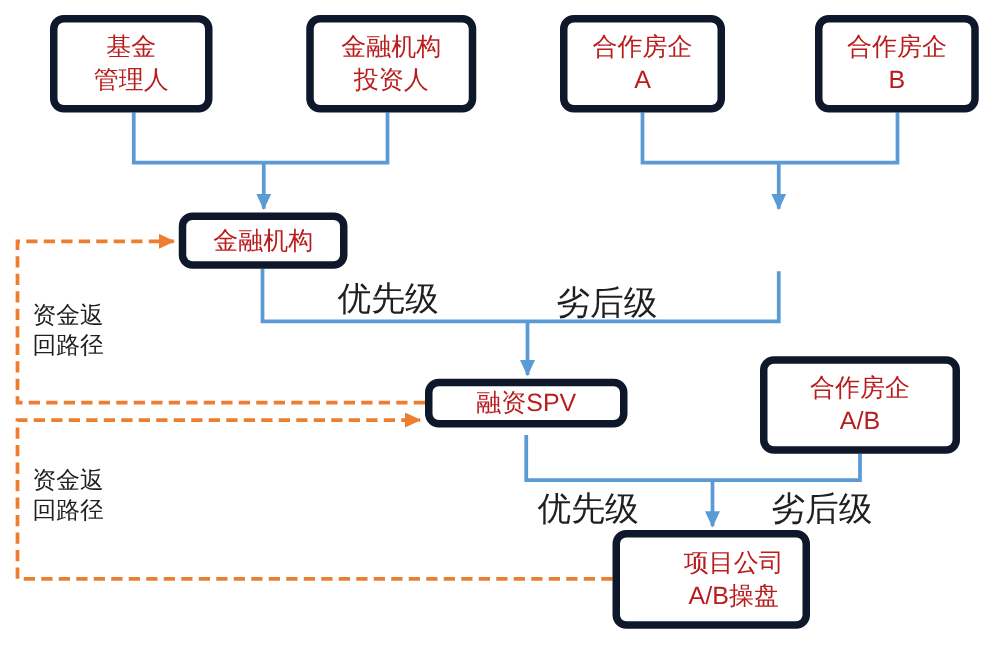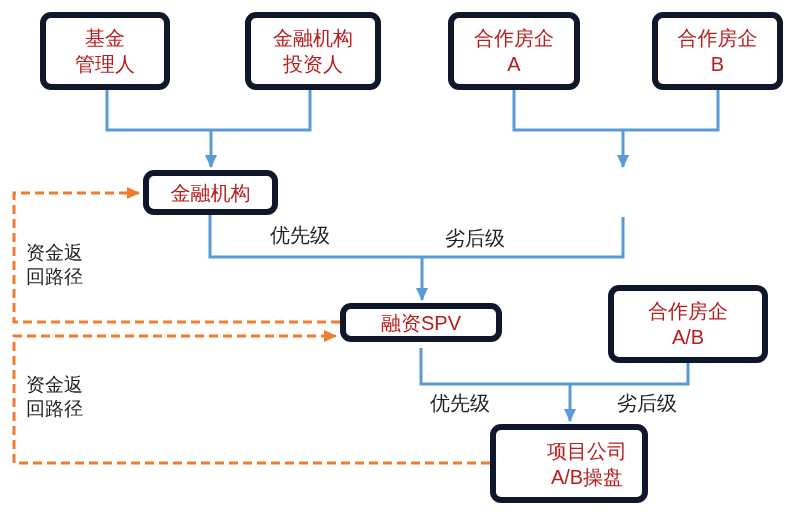--- a/index.html
+++ b/index.html
@@ -33,21 +33,21 @@
     text-align: center;
     color: #b91c1c;
     font-size: 20px;
     line-height: 1.3;
     white-space: pre-line;
     z-index: 2;
   }
   .edge-label {
     position: absolute;
     color: #1f1f1f;
-    font-size: 20px;
+    font-size: 27px;
     line-height: 1.25;
     white-space: pre-line;
     z-index: 3;
   }
   .blue-line {
     stroke: #5B9BD5;
     stroke-width: 3;
     fill: none;
   }
   .orange-dash {

